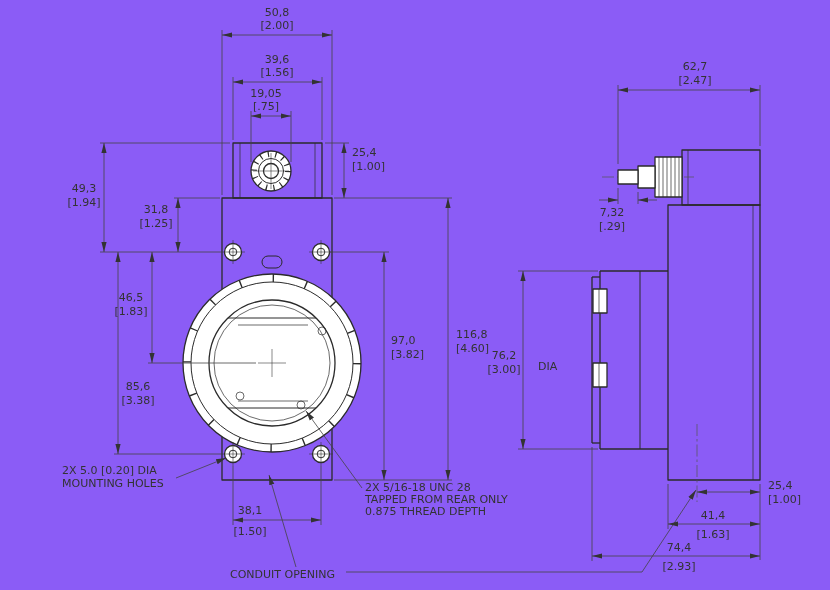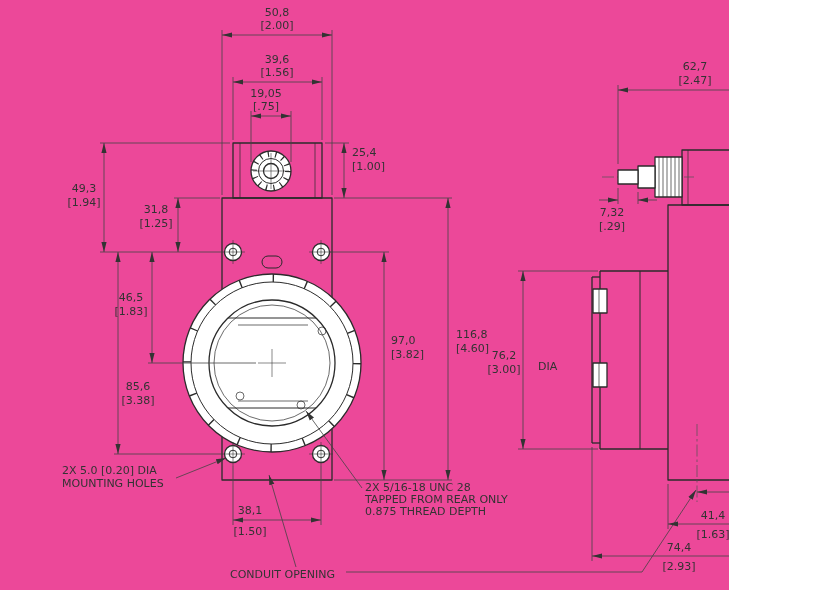--- a/index.html
+++ b/index.html
@@ -1,16 +1,16 @@
 <!DOCTYPE html>
 <html><head>
 <meta charset="utf-8">
 <style>
   html,body{margin:0;padding:0;background:#ffffff;}
-  .stage{position:relative;width:729px;height:590px;background:#ec4899;overflow:hidden;text-decoration:underline;}
+  .stage{position:relative;width:830px;height:590px;background:#8b5cf6;overflow:hidden;text-decoration:underline;}
   svg text{font-family:"DejaVu Sans","Liberation Sans",sans-serif;font-size:11px;fill:#333;}
   .obj{stroke:#2b2b2b;stroke-width:1.3;fill:none;stroke-linejoin:round;}
   .objf{stroke:#2b2b2b;stroke-width:1.3;fill:#fff;stroke-linejoin:round;}
   .med{stroke:#2b2b2b;stroke-width:1;fill:none;}
   .thin{stroke:#2b2b2b;stroke-width:0.7;fill:none;}
   .hair{stroke:#3a3a3a;stroke-width:0.6;fill:none;}
   .dim{stroke:#444;stroke-width:0.8;fill:none;}
   .cl{stroke:#555;stroke-width:0.7;fill:none;stroke-dasharray:12 3 2.5 3;}
 </style>
 </head>

